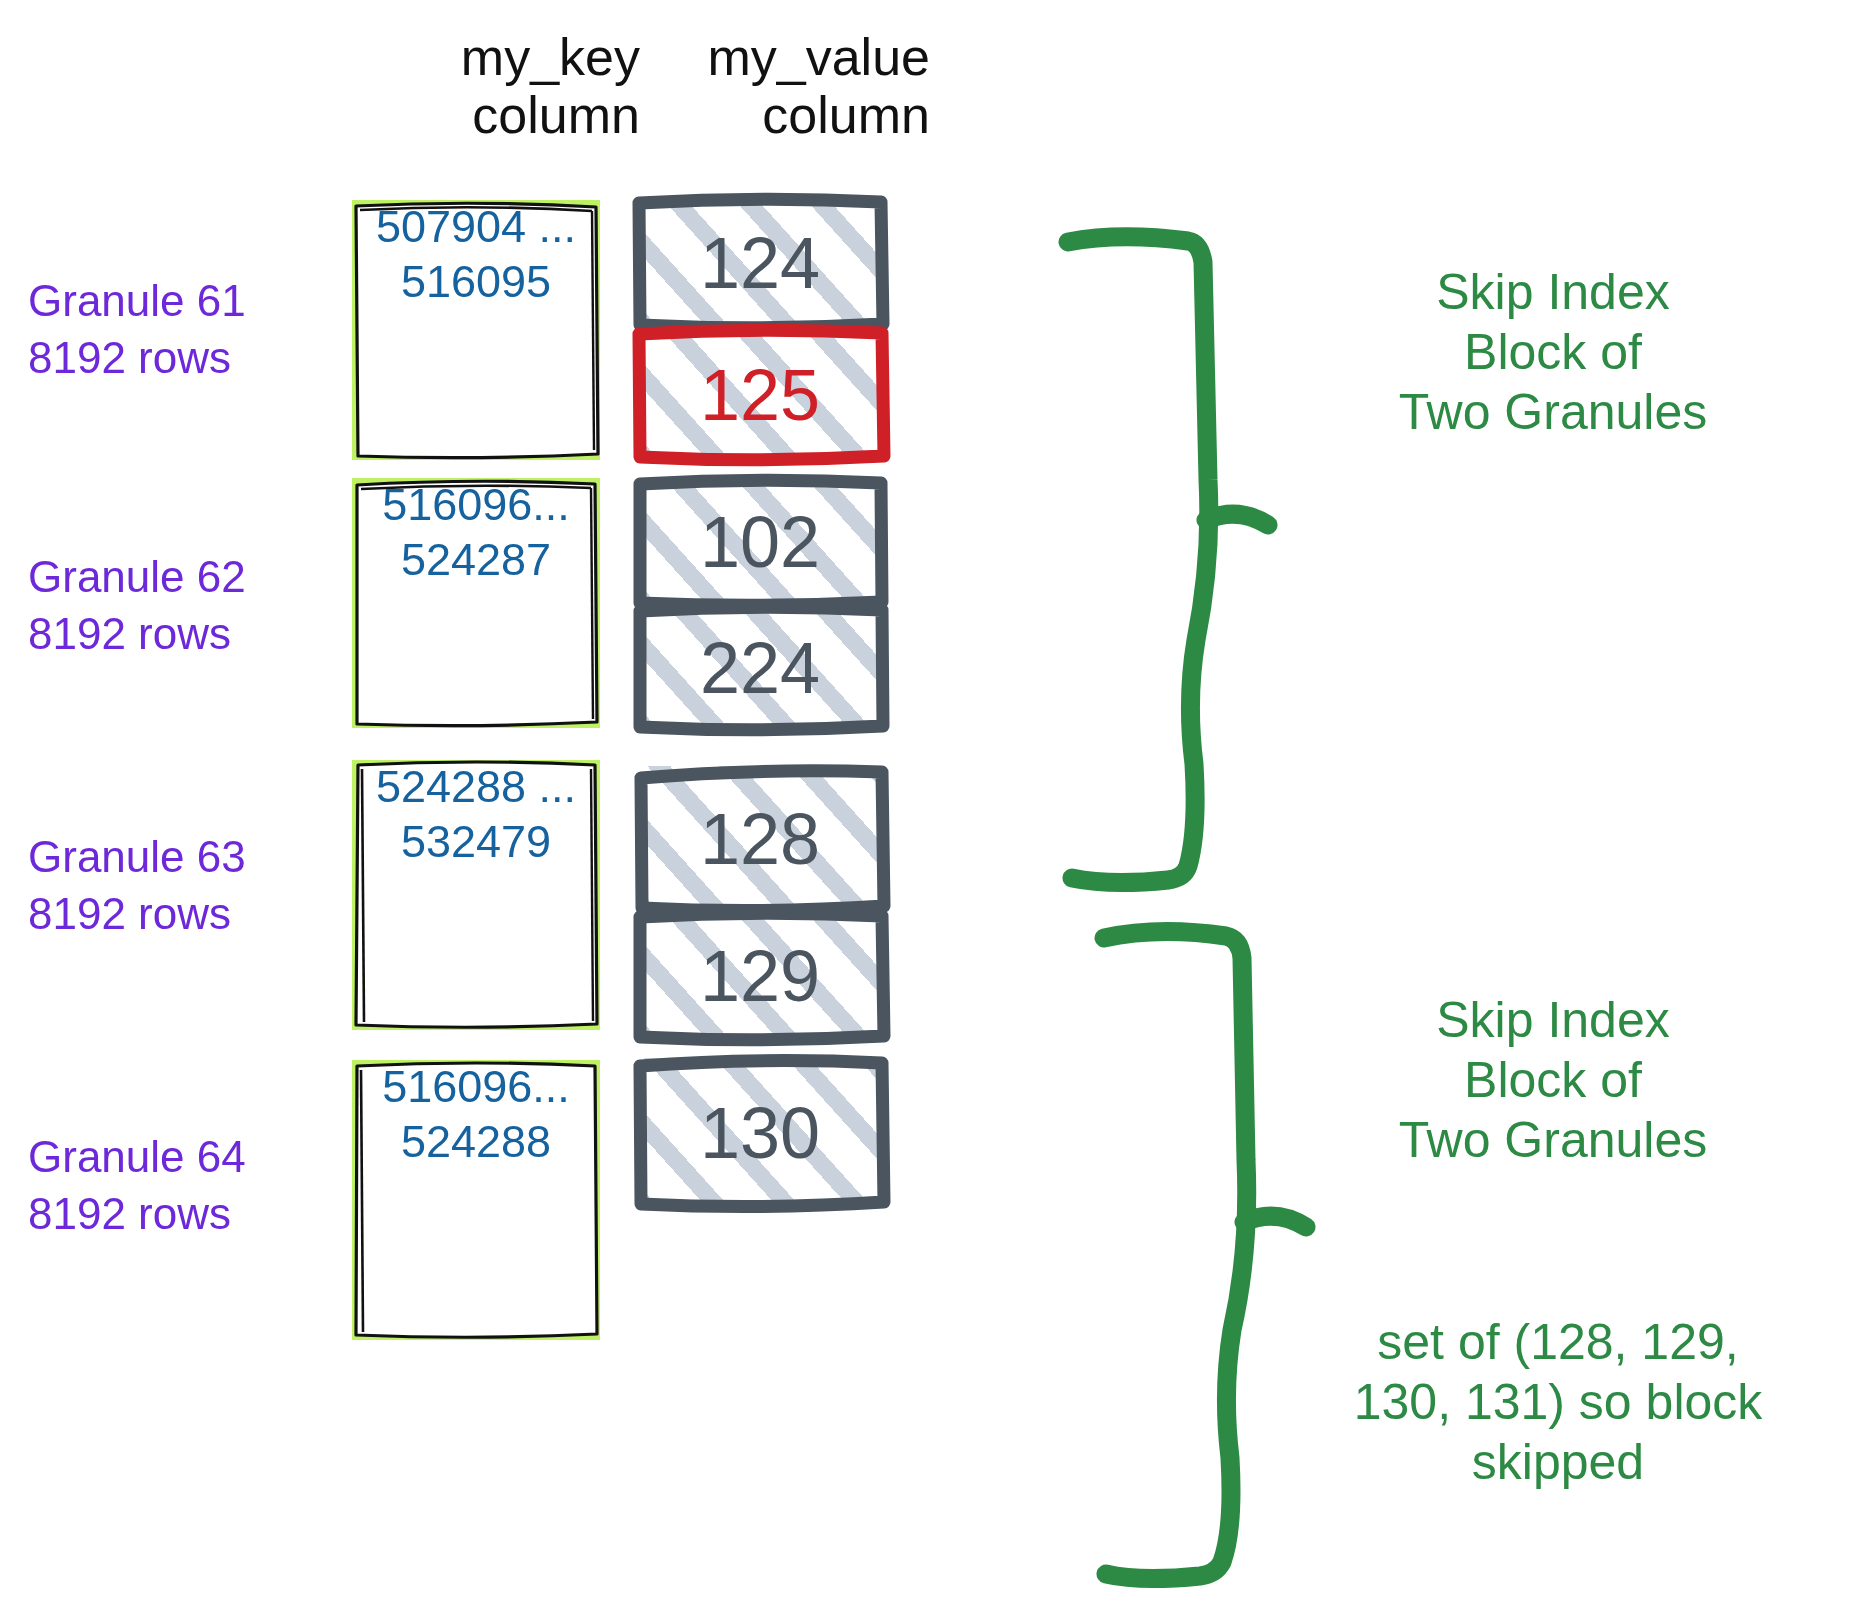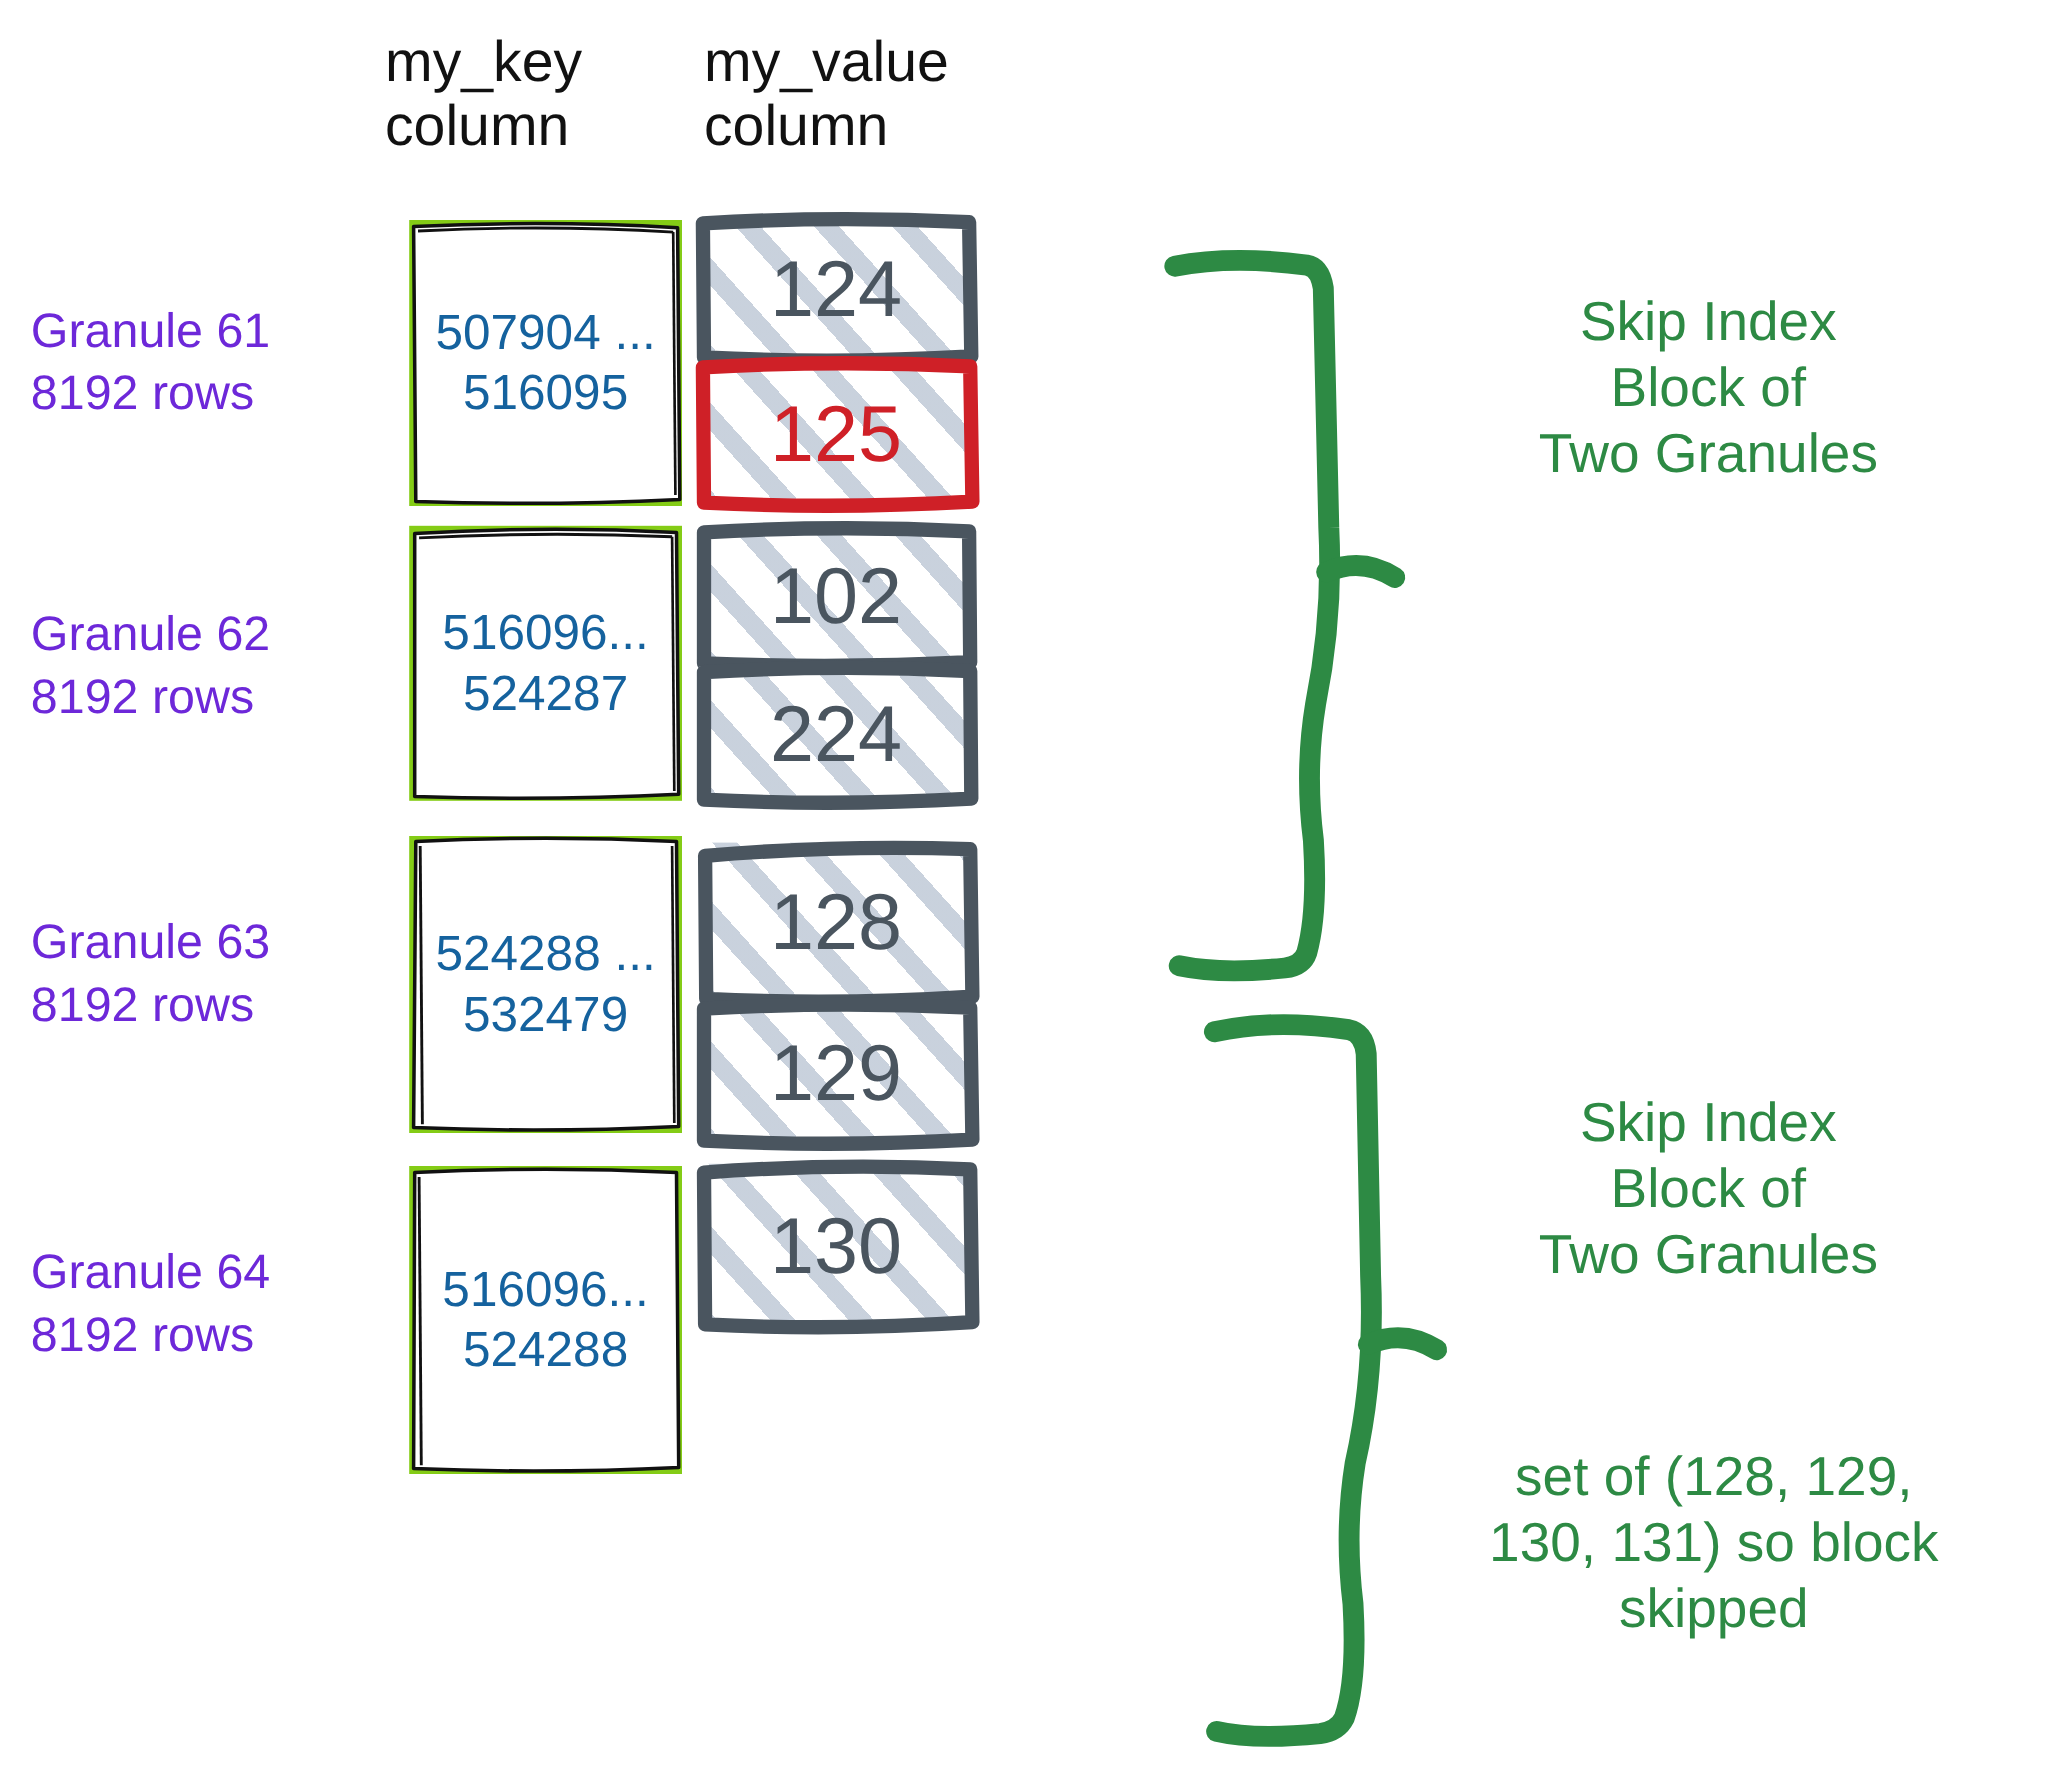--- a/index.html
+++ b/index.html
@@ -5,37 +5,37 @@
   html,body{margin:0;padding:0;background:#fff;}
   body{
     width:1859px;height:1618px;position:relative;overflow:hidden;
     font-family:"Liberation Sans","DejaVu Sans",sans-serif;
     -webkit-font-smoothing:antialiased;
   }
   .stage{position:absolute;inset:0;}
 
   
   .col-header{
-    position:absolute;text-align:left;font-size:52px;line-height:1.12;
+    position:absolute;text-align:right;font-size:52px;line-height:1.12;
     color:#111;white-space:pre-line;font-weight:400;
   }
   #hdr-key{left:350px;top:28px;width:290px;}
   #hdr-value{left:640px;top:28px;width:290px;}
 
   
   .granule-label{
     position:absolute;left:28px;width:310px;font-size:44px;line-height:1.3;
     color:#6d28d9;text-align:left;white-space:pre-line;
   }
 
   
   .key-box{
-    position:absolute;left:372px;width:248px;
-    background:#84cc16;
-    display:flex;align-items:center;justify-content:center;
+    position:absolute;left:352px;width:248px;
+    background:#bef264;
+    display:flex;justify-content:center;
   }
   .key-box .sketch{position:absolute;inset:0;overflow:visible;}
   .key-text{
     position:relative;z-index:2;color:#15629e;font-size:45px;line-height:1.22;
     text-align:center;white-space:pre-line;padding:0 6px;
   }
 
   
   .val-box{
     position:absolute;left:636px;width:248px;

